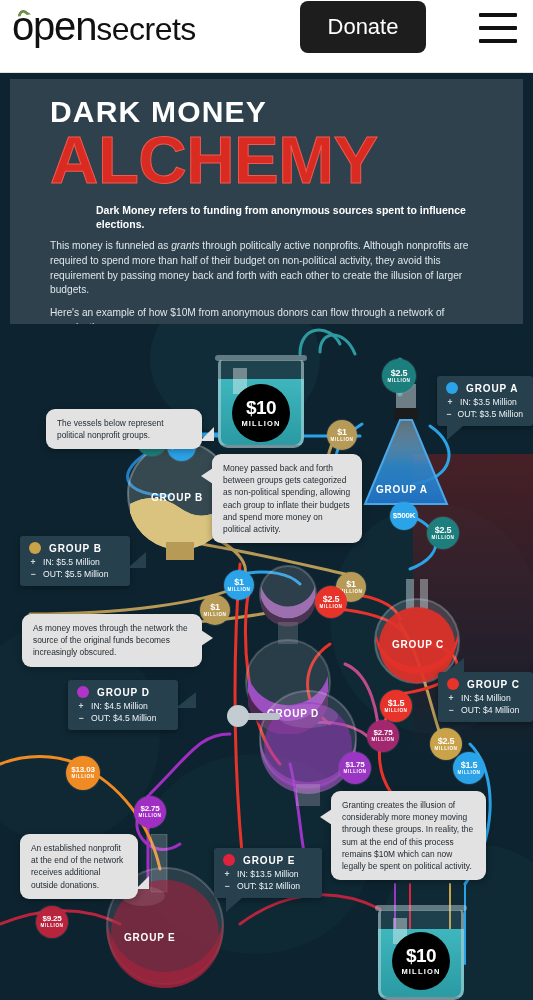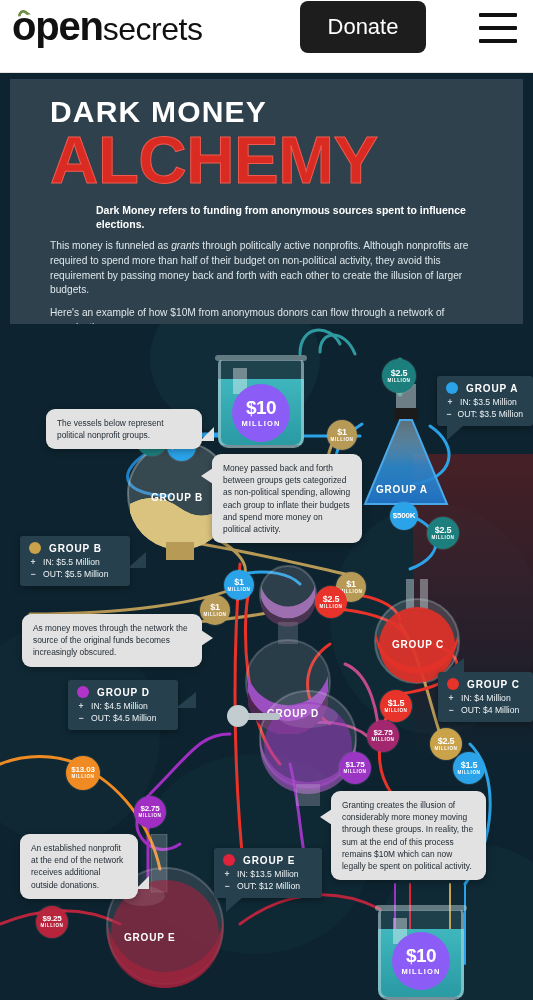--- a/index.html
+++ b/index.html
@@ -20,21 +20,21 @@
     align-items:center;
     border-bottom:1px solid #e3e3e3;
   }
   .logo{
     position:absolute; left:12px; top:4px;
     display:flex; align-items:baseline;
     font-weight:700;
     letter-spacing:-1.2px;
     color:#111;
   }
-  .logo .open{ font-size:40px; font-weight:700; position:relative; }
+  .logo .open{ font-size:40px; font-weight:400; position:relative; }
   .logo .secrets{ font-size:32px; font-weight:400; letter-spacing:-.5px; }
   .logo .leaf{
     position:absolute; left:6px; top:6px;
     width:11px; height:11px;
     border:3px solid #6f8f4a;
     border-radius:50% 0 50% 50%;
     border-right-color:transparent;
     border-bottom-color:transparent;
     transform:rotate(35deg);
   }
@@ -113,21 +113,21 @@
   }
   .beaker .rim{
     position:absolute; left:-6px; right:-6px; top:-5px; height:6px;
     background:rgba(200,220,225,.45); border-radius:3px;
   }
   .beaker .shine{
     position:absolute; left:12px; top:8px; width:14px; height:26px;
     background:rgba(255,255,255,.38);
   }
   .coin-badge{
-    position:absolute; border-radius:50%; background:#8b5cf6;
+    position:absolute; border-radius:50%; background:#000000;
     color:#fff; display:flex; flex-direction:column;
     align-items:center; justify-content:center; text-align:center;
   }
   .coin-badge .amt{ font-size:19px; font-weight:700; line-height:1; letter-spacing:-.5px;}
   .coin-badge .unit{ font-size:7.5px; font-weight:700; letter-spacing:1.2px; margin-top:2px;}
 
   
   .bubble{
     position:absolute; border-radius:50%;
     display:flex; flex-direction:column; align-items:center; justify-content:center;

